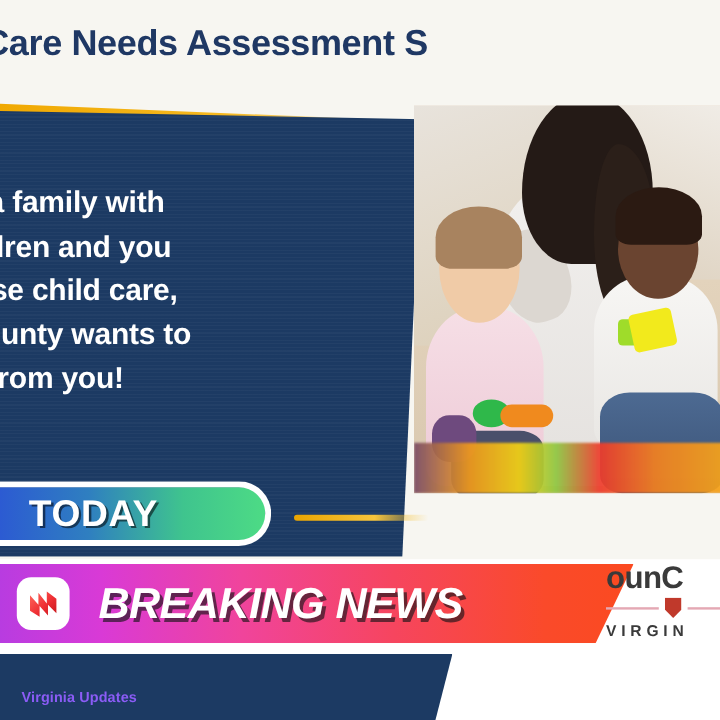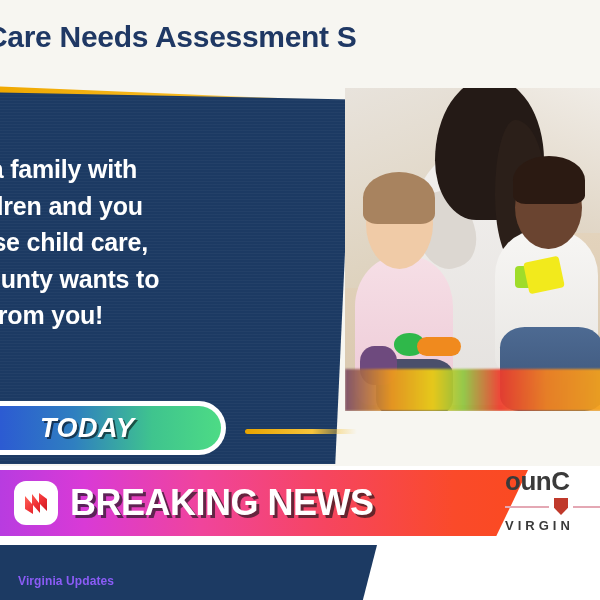--- a/index.html
+++ b/index.html
@@ -189,27 +189,26 @@
     height: 54px;
     background: linear-gradient(90deg, #2b4fd8 0%, #2f7fc0 40%, #3fc48e 72%, #4ddb85 100%);
     border-radius: 0 32px 32px 0;
     border: 5px solid #ffffff;
     border-left: none;
     box-sizing: border-box;
     display: flex;
     align-items: center;
   }
   .today-text {
-    margin-left: 64px;
+    margin-left: 48px;
     color: #ffffff;
-    font-size: 27px;
+    font-size: 31px;
     font-weight: bold;
     letter-spacing: 0.5px;
     text-shadow: 2px 2px 0 rgba(0,0,0,.55);
-    font-style: italic;
   }
   .gold-rule {
     position: absolute;
     left: 245px;
     top: 429px;
     width: 112px;
     height: 5px;
     background: linear-gradient(90deg,#e8a400 0%, #f6c43c 60%, rgba(246,196,60,0) 100%);
     border-radius: 3px;
   }
@@ -231,24 +230,25 @@
     width: 44px;
     height: 44px;
     background: #ffffff;
     border-radius: 12px;
     display: flex;
     align-items: center;
     justify-content: center;
     flex: none;
   }
   .breaking-text {
-    margin-left: 12px;
+    margin-left: 24px;
     color: #ffffff;
     font-size: 36px;
     font-weight: bold;
+    font-style: italic;
     letter-spacing: -0.5px;
     text-shadow: 3px 3px 0 rgba(25,20,25,.65);
     white-space: nowrap;
   }
 
   
   .county-logo {
     position: absolute;
     left: 505px;
     top: 462px;

